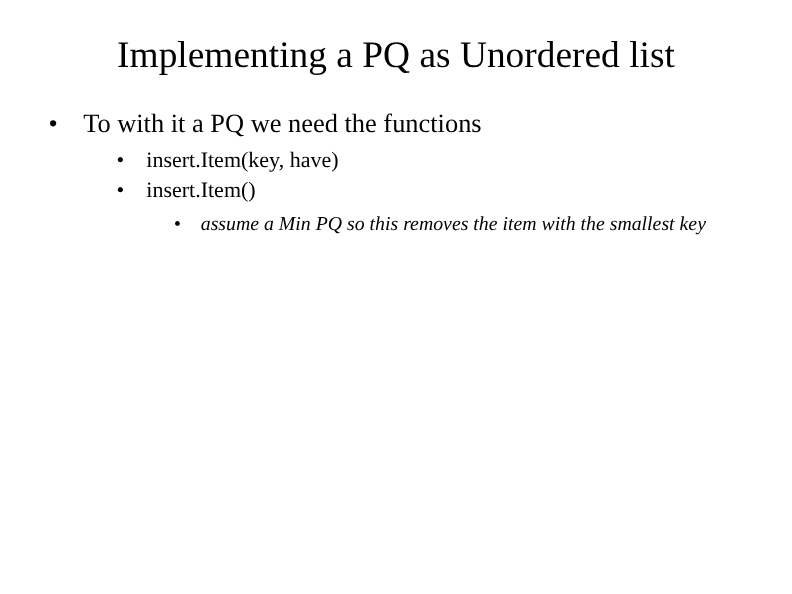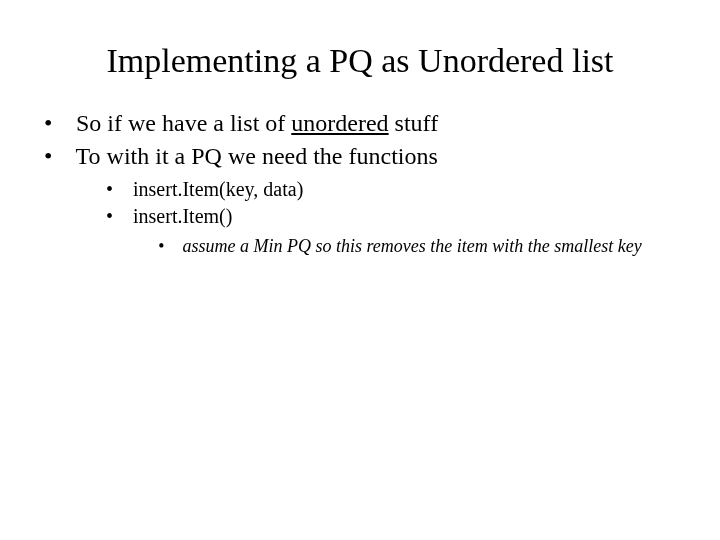--- a/index.html
+++ b/index.html
@@ -13,21 +13,21 @@
   }
   .slide {
     width: 720px;
     height: 540px;
     box-sizing: border-box;
     padding: 20px 40px 20px 40px;
   }
   .title {
     font-size: 34px;
     text-align: center;
-    margin: 22px 0 30px 0;
+    margin: 12px 0 30px 0;
     font-weight: normal;
   }
   ul {
     list-style: none;
     margin: 0;
     padding: 0;
   }
   .level1 {
     font-size: 24px;
     margin-left: 4px;
@@ -81,27 +81,24 @@
   }
 </style>
 </head>
 <body>
 
 <div class="slide">
   <h1 class="title">Implementing a PQ as Unordered list</h1>
 
   <ul class="level1">
     <li>
-      <span>So if we have a list of </span><span class="underline">unordered</span><span> stuff</span>
-    </li>
-    <li>
       <span>To with it a PQ we need the functions</span>
       <ul class="level2">
         <li>
-          <span>insert.Item(key, data)</span>
+          <span>insert.Item(key, have)</span>
         </li>
         <li>
           <span>insert.Item()</span>
           <ul class="level3">
             <li>
               <span>assume a Min PQ so this removes the item with the smallest key</span>
             </li>
           </ul>
         </li>
       </ul>

